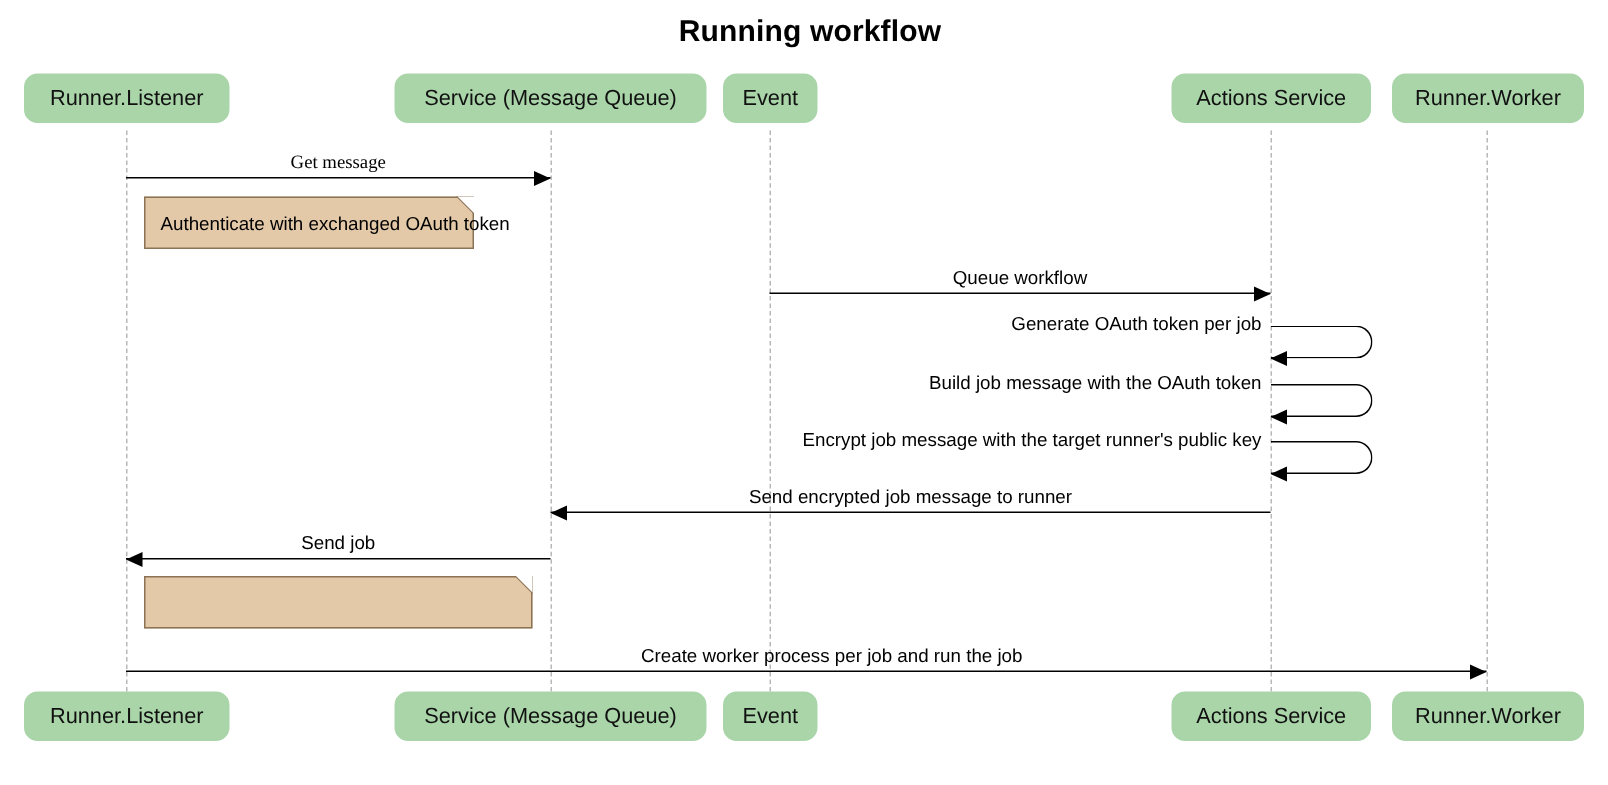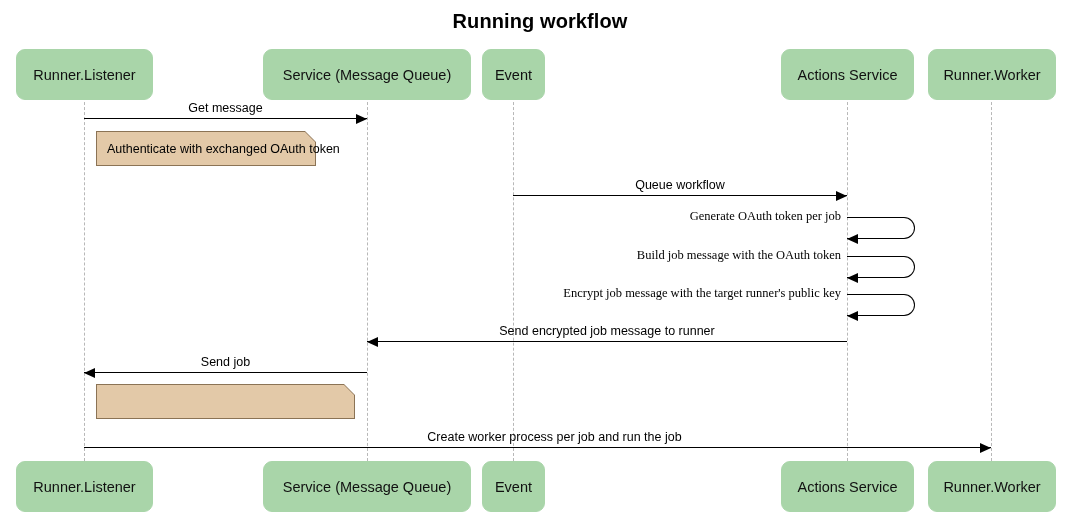--- a/index.html
+++ b/index.html
@@ -35,21 +35,21 @@
     position: absolute;
     box-sizing: border-box;
     background: #a9d5a9;
     border: 1px solid #a9d5a9;
     border-radius: 9px;
     display: flex;
     align-items: center;
     justify-content: center;
     font-size: 14.5px;
     color: #111111;
-    height: 51px;
+    height: 33px;
     white-space: nowrap;
     padding: 0 10px;
   }
   
   .lifeline {
     position: absolute;
     width: 0;
     border-left: 1.5px dashed #b8b8b8;
   }
   
@@ -73,21 +73,20 @@
   }
   .msg-label {
     position: absolute;
     font-size: 12.5px;
     color: #000000;
     white-space: nowrap;
     text-align: center;
   }
   .msg-label.right-align {
     text-align: right;
-    font-family: Liberation Serif, serif;
   }
   
   .selfloop {
     position: absolute;
     box-sizing: border-box;
     border: 1.5px solid #000000;
     border-left: none;
     border-top-right-radius: 11px;
     border-bottom-right-radius: 11px;
   }
@@ -143,21 +142,21 @@
       <div class="participant" style="left: 263px; width: 208px; top: 49px;">Service (Message Queue)</div>
       <div class="participant" style="left: 482px; width: 63px; top: 49px;">Event</div>
       <div class="participant" style="left: 781px; width: 133px; top: 49px;">Actions Service</div>
       <div class="participant" style="left: 928px; width: 128px; top: 49px;">Runner.Worker</div>
     </div>
 
   <div id="messages">
       <div style="position: absolute; left: 0px; top: 0px; width: 100%; height: 0px;">
         <div class="shaft" style="left: 84px; top: 118px; width: 283px;"></div>
         <div class="arrowhead right" style="top: 114px; left: 356px;"></div>
-        <div class="msg-label" style="left: 84px; width: 283px; top: 101px;">Get message</div>
+        <div class="msg-label" style="left: 84px; width: 283px; top: 101px; font-family: Liberation Serif, serif;">Get message</div>
       </div>
       <div style="position: absolute; left: 0px; top: 0px; width: 100%; height: 0px;">
         <div class="shaft" style="left: 513px; top: 195px; width: 334px;"></div>
         <div class="arrowhead right" style="top: 191px; left: 836px;"></div>
         <div class="msg-label" style="left: 513px; width: 334px; top: 178px;">Queue workflow</div>
       </div>
       <div style="position: absolute; left: 0px; top: 0px; width: 100%; height: 0px;">
         <div class="selfloop" style="left: 847px; top: 217px; width: 68px; height: 22px;"></div>
         <div class="arrowhead left" style="left: 847px; top: 234px;"></div>
         <div class="msg-label right-align" style="left: 0px; width: 841px; top: 209px;">Generate OAuth token per job</div>

